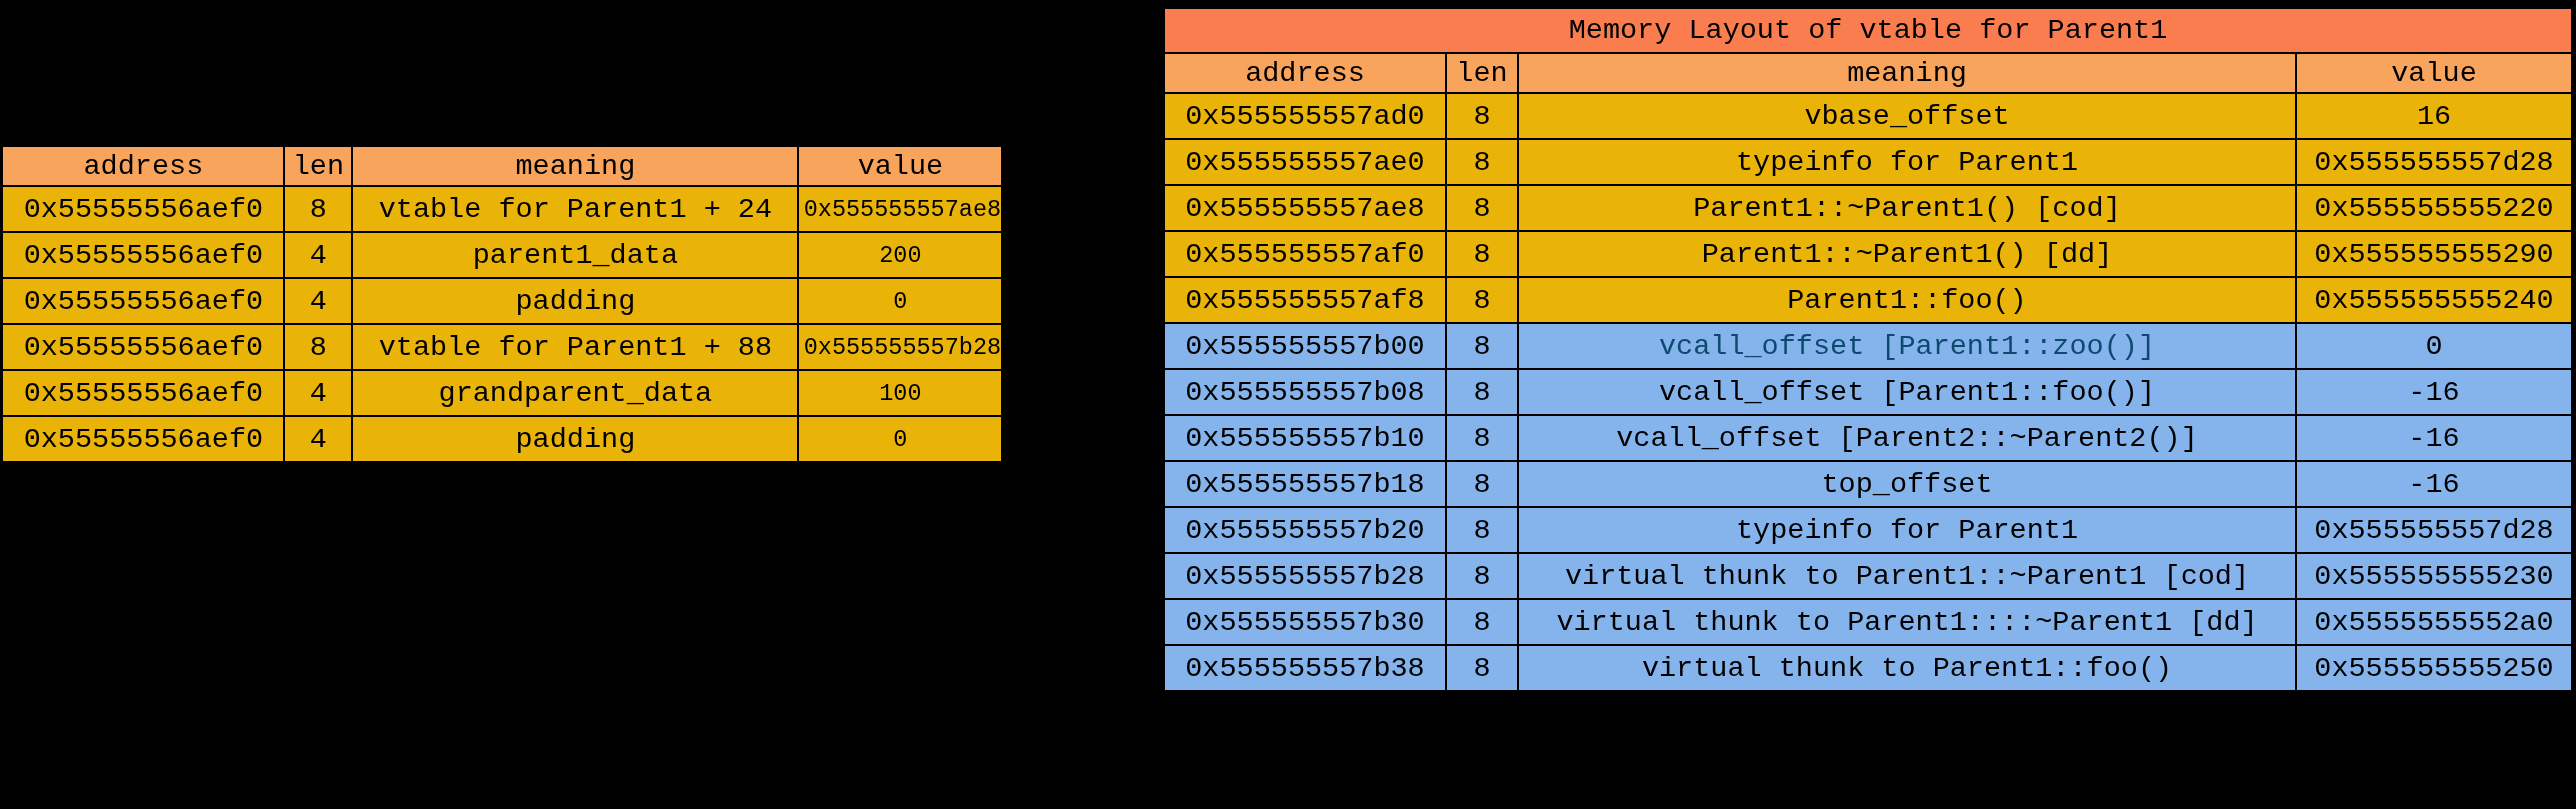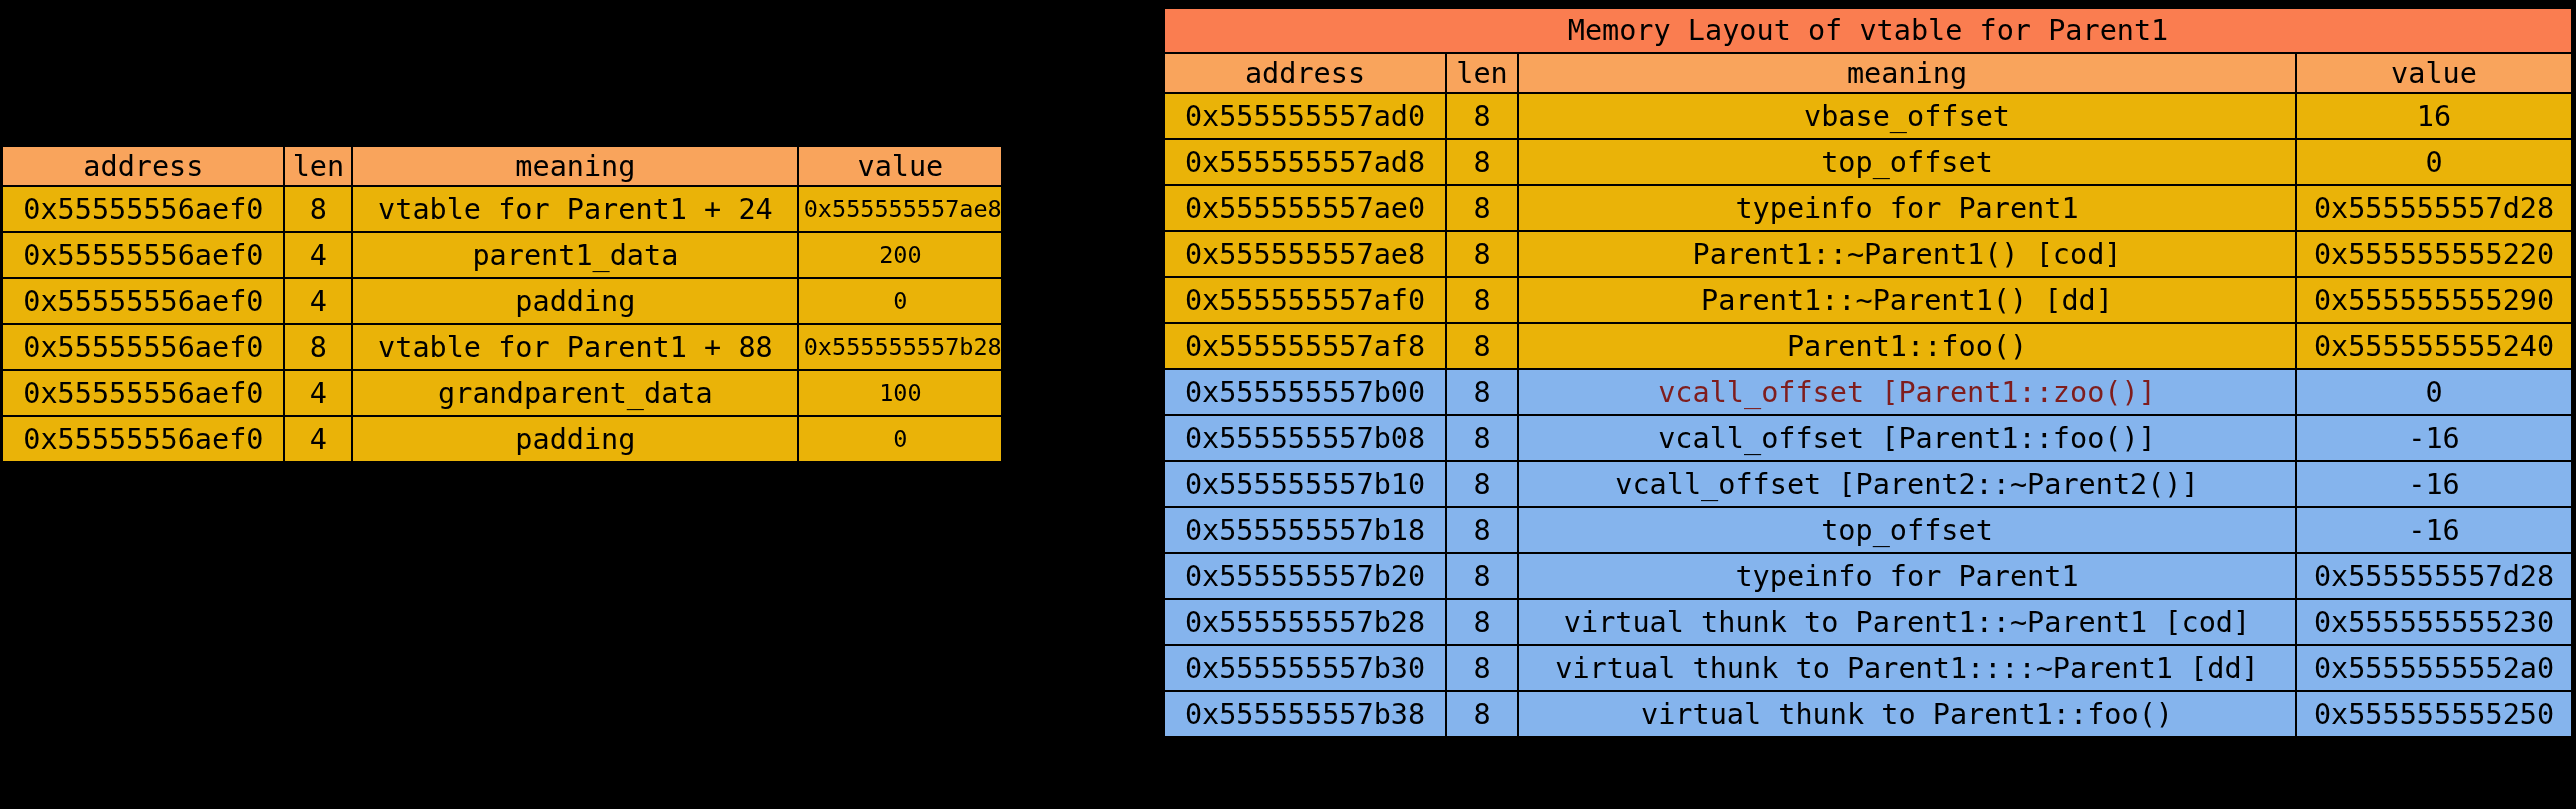--- a/index.html
+++ b/index.html
@@ -12,20 +12,21 @@
     width: 2576px;
     height: 810px;
     font-family: "DejaVu Sans Mono", monospace;
     color: #000000;
   }
   table.memtable {
     position: absolute;
     border-collapse: collapse;
     table-layout: fixed;
     background: #000000;
+    font-family: Liberation Mono, monospace;
   }
   table.memtable th,
   table.memtable td {
     border: 2.1px solid #000000;
     padding: 0 4.3px;
     text-align: center;
     vertical-align: middle;
     white-space: nowrap;
     overflow: hidden;
     font-weight: normal;
@@ -39,21 +40,21 @@
     height: 46px;
   }
   tr.header-row th {
     background: #f9a45c;
     font-size: 28.5px;
     height: 40px;
   }
   tr.row-light td { background: #eab308; }
   tr.row-dark td { background: #85b4ed; }
   td.bold { font-weight: bold; }
-  td.muted { color: #7f1d1d; }
+  td.muted { color: #0c4a6e; }
 
   
   #table-parent1 { left: 1.4px; top: 145px; width: 1000px; }
   #table-parent1 td.col-value { font-size: 23.5px; }
 
   
   #table-vtable { left: 1163px; top: 7.1px; width: 1409px; }
   #table-vtable tr.title-row th { height: 45px; }
 </style>
 </head>
@@ -133,26 +134,20 @@
     </tr>
   </thead>
   <tbody>
       <tr class="row-light">
         <td class="col-address">0x555555557ad0</td>
         <td class="col-len">8</td>
         <td class="col-meaning">vbase_offset</td>
         <td class="col-value bold">16</td>
       </tr>
       <tr class="row-light">
-        <td class="col-address">0x555555557ad8</td>
-        <td class="col-len">8</td>
-        <td class="col-meaning">top_offset</td>
-        <td class="col-value">0</td>
-      </tr>
-      <tr class="row-light">
         <td class="col-address">0x555555557ae0</td>
         <td class="col-len">8</td>
         <td class="col-meaning">typeinfo for Parent1</td>
         <td class="col-value">0x555555557d28</td>
       </tr>
       <tr class="row-light">
         <td class="col-address">0x555555557ae8</td>
         <td class="col-len">8</td>
         <td class="col-meaning">Parent1::~Parent1() [cod]</td>
         <td class="col-value bold">0x555555555220</td>

